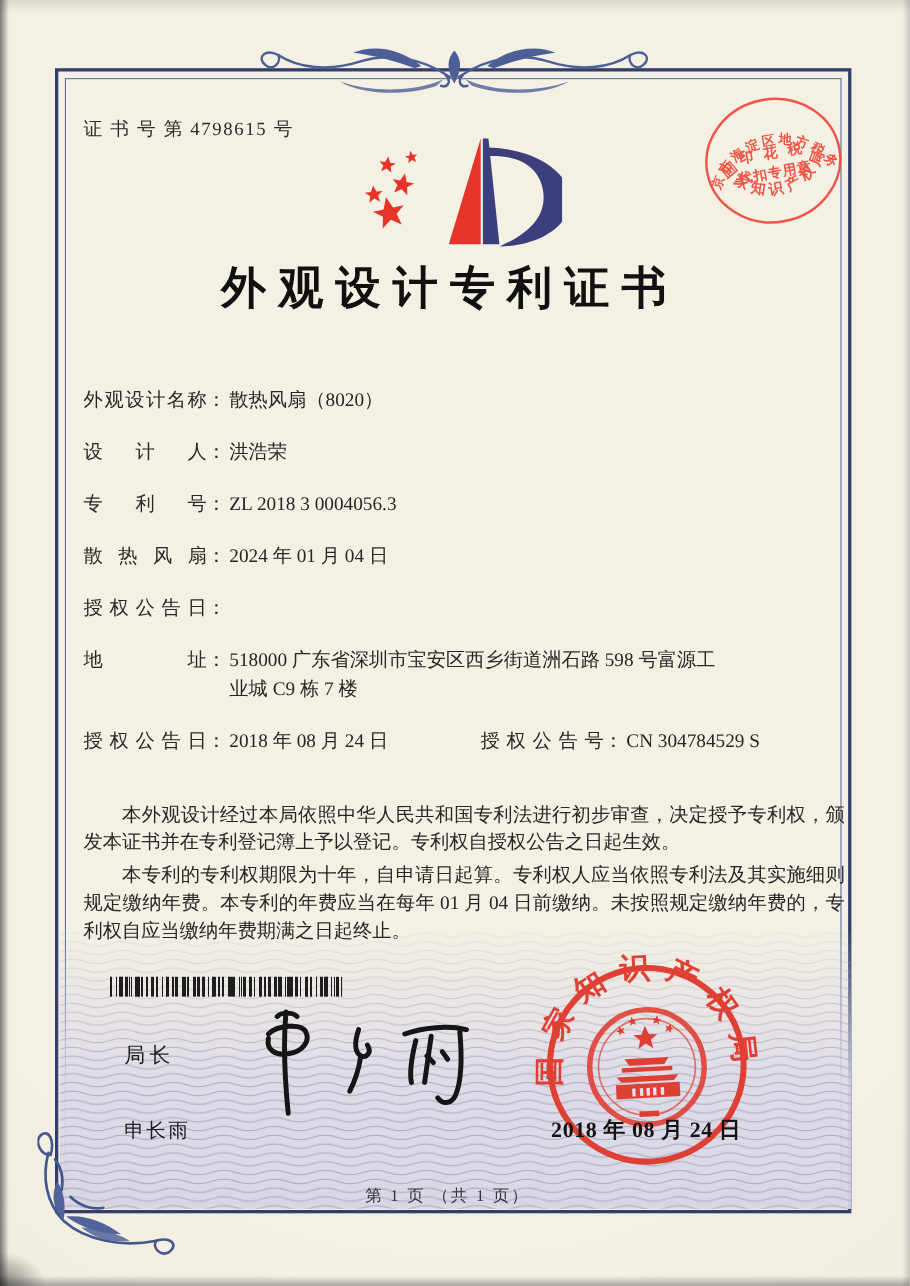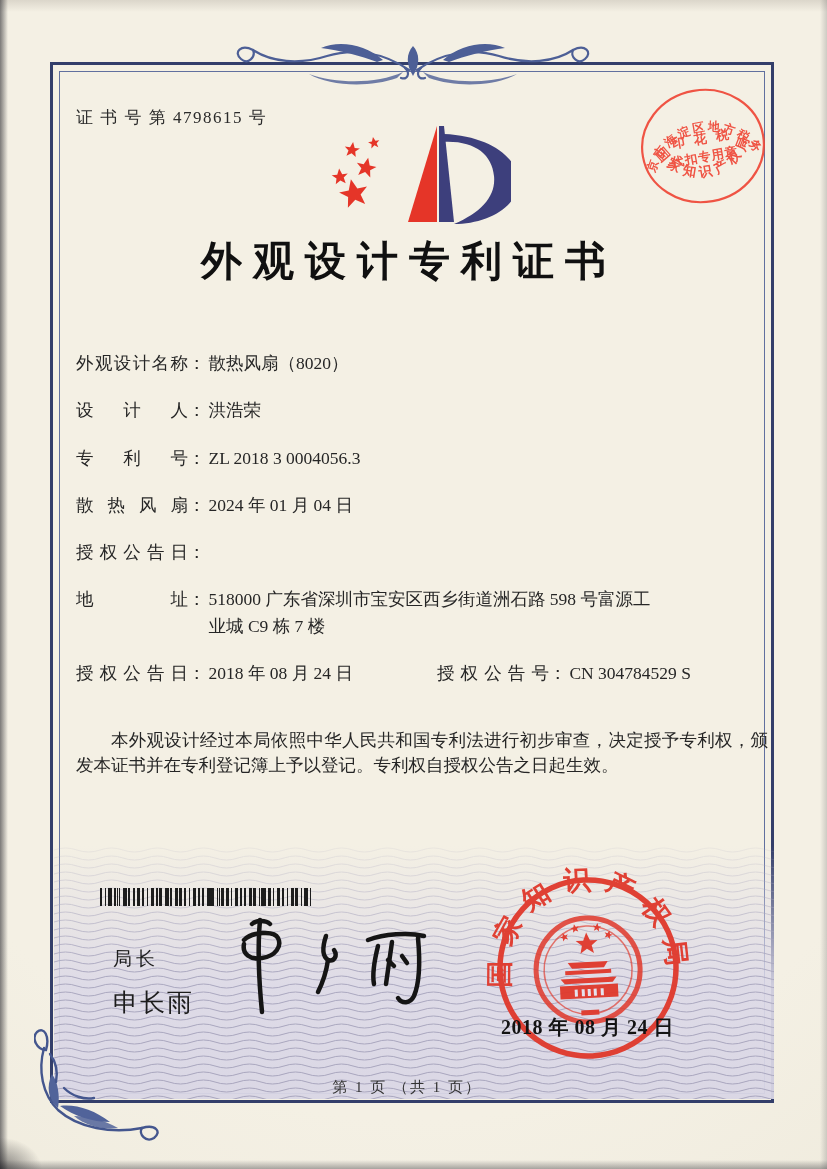--- a/index.html
+++ b/index.html
@@ -37,21 +37,21 @@
   .paras p{margin:0 0 4px 0;text-indent:2em;}
   
   .waveband{left:54px;top:846px;width:720px;height:253px;}
   
   .barcode{left:100px;top:888px;width:211px;height:18px;
     background-image:
       repeating-linear-gradient(90deg, var(--barcode) 0 2px, transparent 2px 5px, var(--barcode) 5px 6px, transparent 6px 9px, var(--barcode) 9px 12px, transparent 12px 14px),
       repeating-linear-gradient(90deg, var(--barcode) 0 1px, transparent 1px 8px, var(--barcode) 8px 10px, transparent 10px 17px);
   }
   .signer-title{left:113px;top:946px;font-size:19px;letter-spacing:4px;color:#1c1c1c;}
-  .signer-name{left:113px;top:986px;font-size:25px;letter-spacing:2px;color:#1c1c1c;}
+  .signer-name{left:113px;top:1016px;font-size:18px;letter-spacing:2px;color:#1c1c1c;}
   .seal-date{left:470px;top:1014px;width:235px;text-align:center;font-size:20px;
              letter-spacing:0.5px;color:#131313;font-weight:600;}
   .footer{left:48px;top:1078px;width:718px;text-align:center;font-size:15px;letter-spacing:2px;color:#333;}
   
   .taxstamp text{fill:var(--stamp_red);font-weight:700;font-family:"Liberation Serif","DejaVu Serif",serif;}
   .tax-arc-top{font-size:12px;letter-spacing:2.5px;}
   .tax-arc-bottom{font-size:13.5px;letter-spacing:4px;}
   .tax-c1{font-size:13px;letter-spacing:3px;}
   .tax-c2{font-size:12.5px;letter-spacing:1px;}
   .seal-arc{font-size:27px;font-weight:700;letter-spacing:13px;fill:var(--seal_red);
@@ -202,20 +202,21 @@
       <span class="pair pair2">
         <span class="flabel">授权公告号</span>
           <span class="fcolon">：</span>
         <span class="fvalue">CN 304784529 S</span>
       </span>
     </div>
   </div>
 
   <div class="abs paras">
     <p>本外观设计经过本局依照中华人民共和国专利法进行初步审查，决定授予专利权，颁发本证书并在专利登记簿上予以登记。专利权自授权公告之日起生效。</p>
+    <p>本专利的专利权期限为十年，自申请日起算。专利权人应当依照专利法及其实施细则规定缴纳年费。本专利的年费应当在每年 01 月 04 日前缴纳。未按照规定缴纳年费的，专利权自应当缴纳年费期满之日起终止。</p>
   </div>
 
   <div class="abs barcode"></div>
 
   <div class="abs signer-title">局长</div>
   <div class="abs signer-name">申长雨</div>
 
   <svg class="abs" style="left:222px;top:912px;width:215px;height:108px" viewBox="0 0 215 108">
     <g stroke="#151515" stroke-width="4.5" fill="none" stroke-linecap="round" stroke-linejoin="round">
       <path d="M30,12 C34,8 44,8 48,12"></path>

